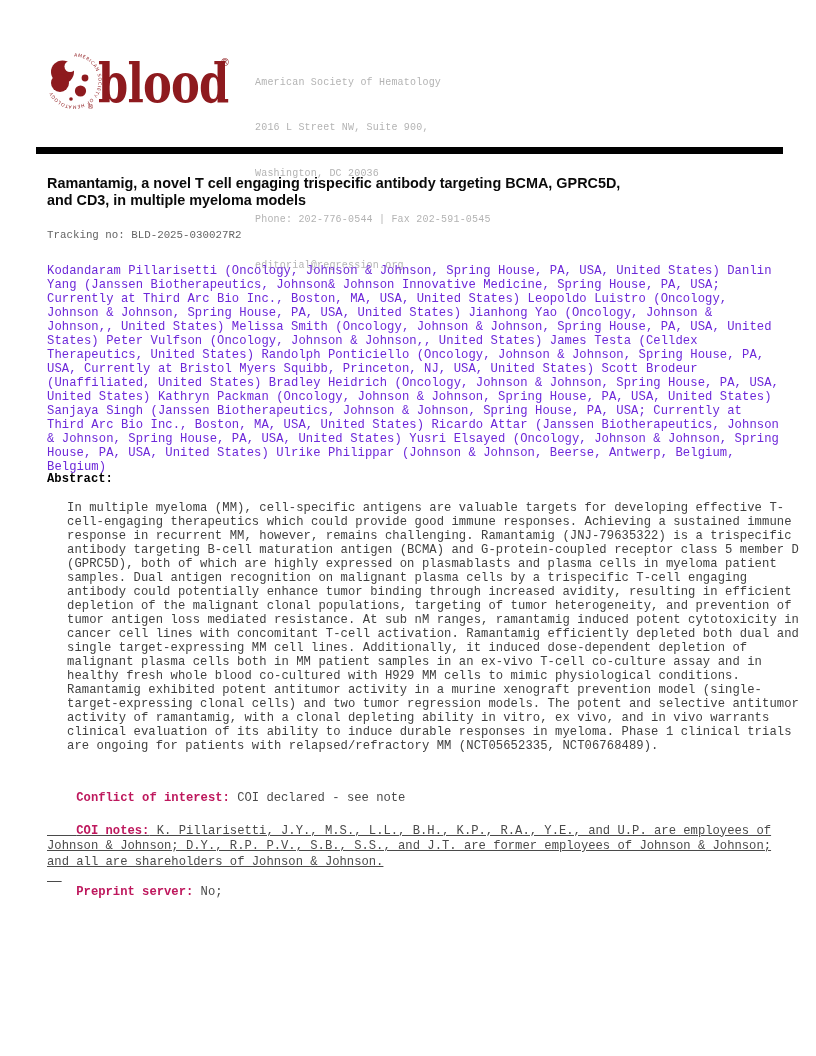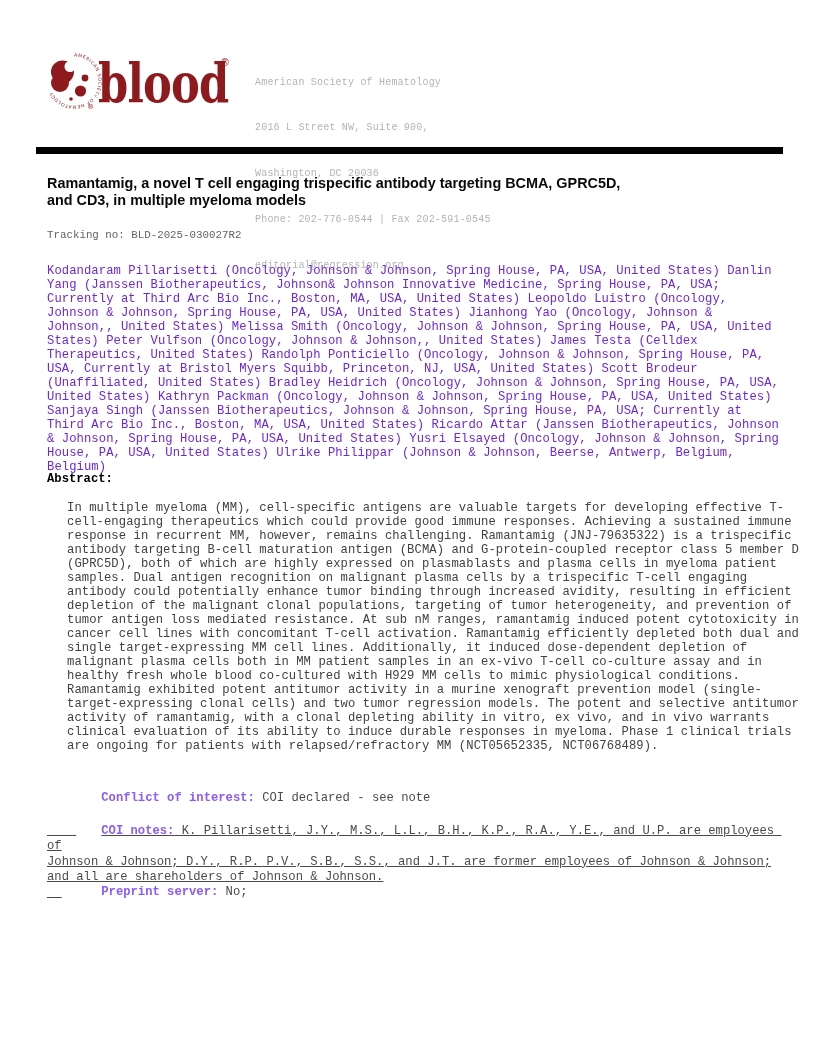--- a/index.html
+++ b/index.html
@@ -23,21 +23,21 @@
            color:#6d28d9;white-space:pre;letter-spacing:0.08px;}
   .abstract-label{position:absolute;left:47px;top:472px;font-size:12.2px;font-weight:bold;color:#000;}
   .abstract{position:absolute;left:47px;top:501px;font-size:12.2px;line-height:14px;
             color:#414141;white-space:pre;letter-spacing:0.08px;margin-left:20px;}
   .coi{position:absolute;left:47px;top:776px;font-size:12.2px;line-height:14.6px;
        color:#4a4a4a;white-space:pre;}
   .coi-notes{position:absolute;left:47px;top:808px;font-size:12.2px;line-height:15.5px;
              color:#4a4a4a;white-space:pre-wrap;width:745px;text-decoration:underline;}
   .preprint{position:absolute;left:47px;top:870px;font-size:12.2px;line-height:14.6px;
             color:#4a4a4a;white-space:pre;text-align:center;}
-  .bold-label{font-weight:bold;color:#8b5cf6;margin-left:25px;}
+  .bold-label{font-weight:bold;color:#be185d;}
 </style>
 </head>
 <body>
 
 <div class="page">
 
   <div class="seal">
     <svg width="58" height="58" viewBox="0 0 58 58" xmlns="http://www.w3.org/2000/svg">
       <defs>
         <path id="sealPath" d="M 29 4.5 A 24.5 24.5 0 1 1 28.99 4.5"></path>

